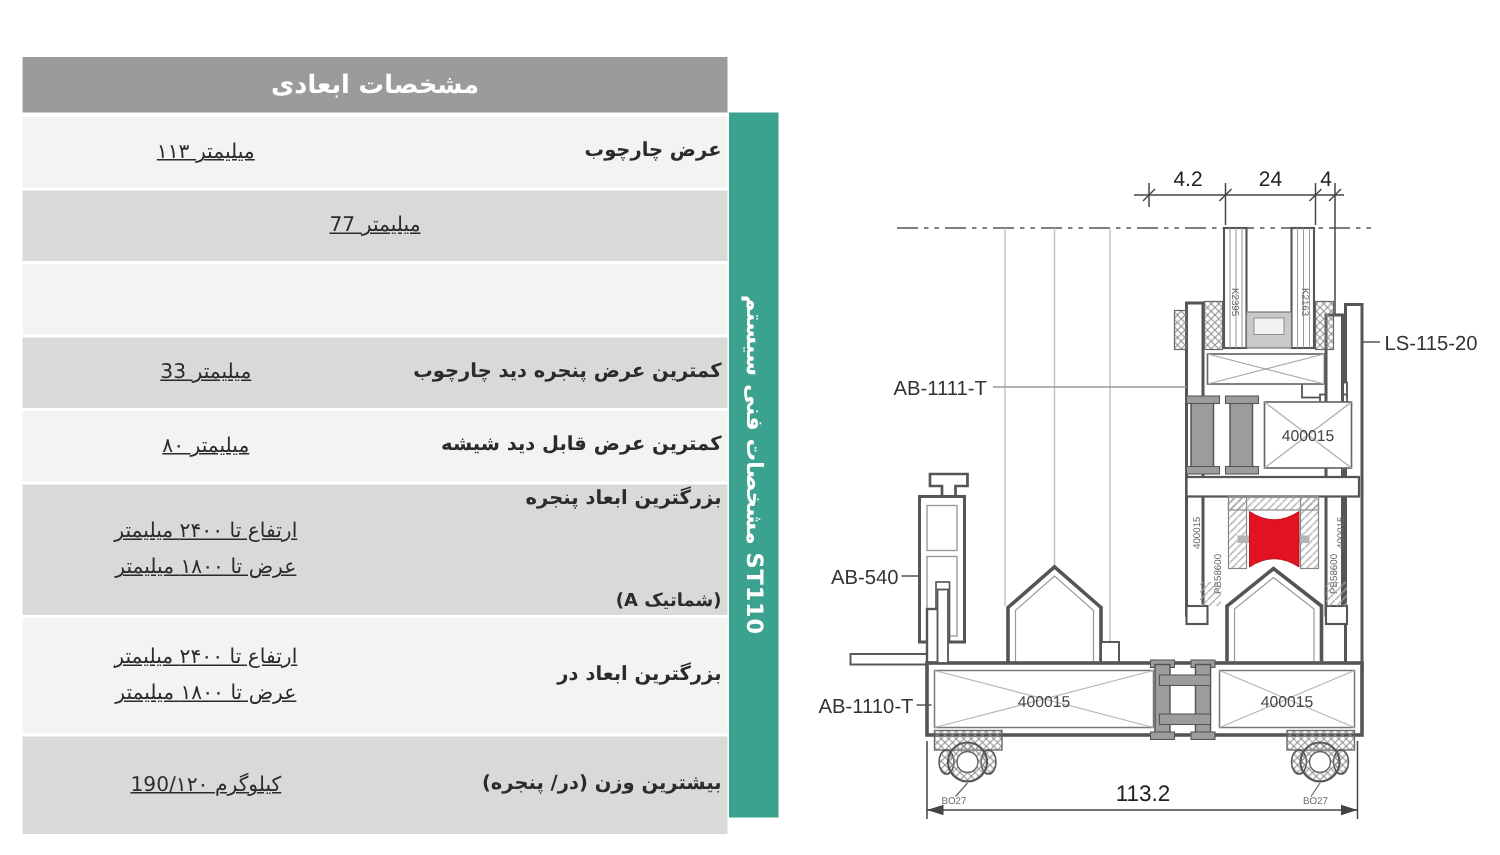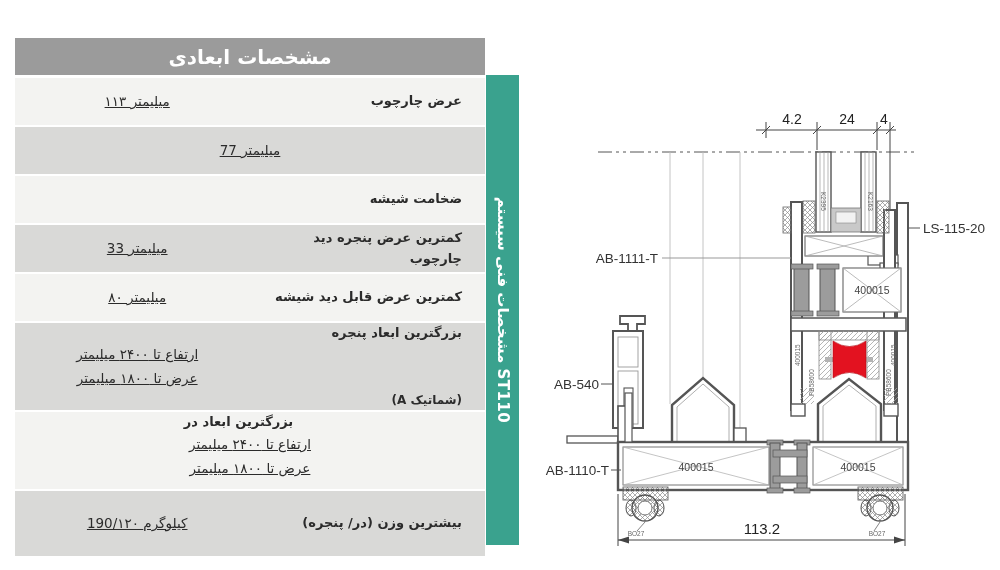--- a/index.html
+++ b/index.html
@@ -2,26 +2,26 @@
 <html><head>
 <meta charset="utf-8">
 <style>
   html,body{margin:0;padding:0;background:#fff;}
   #stage{position:relative;width:1000px;height:570px;background:#fff;overflow:hidden;
          font-family:"DejaVu Sans",sans-serif;}
   
   .spec-table{position:absolute;left:15px;top:38px;width:470px;}
   .t-header{height:37px;margin-bottom:3px;background:#9b9b9b;color:#fff;
             display:flex;align-items:center;justify-content:center;
-            font-size:20px;font-weight:bold;}
+            font-size:17px;font-weight:bold;}
   .t-row{display:flex;direction:rtl;align-items:center;margin-bottom:2px;}
   .t-row.light{background:#f3f3f1;}
   .t-row.dark{background:#d9d9d7;}
-  .h47{min-height:47px;} .h79{min-height:79px;} .h77{min-height:77px;flex-direction:column;} .h65{min-height:65px;}
-  .cell-label{flex:0 0 48%;padding-right:23px;box-sizing:border-box;
+  .h47{min-height:47px;} .h79{min-height:79px;} .h77{min-height:77px;} .h65{min-height:65px;}
+  .cell-label{flex:0 0 48%;padding-right:4px;box-sizing:border-box;
               text-align:right;font-size:13px;font-weight:bold;color:#2b2b2b;line-height:1.55;}
   .cell-label .note{display:block;font-size:12px;font-weight:bold;color:#2b2b2b;margin-top:48px;}
   .cell-value{flex:1;text-align:center;font-size:13.5px;color:#2b2b2b;line-height:1.8;text-decoration:underline;}
   .cell-value span{display:block;}
   
   .banner{position:absolute;left:486px;top:75px;width:33px;height:470px;background:#3aa28e;}
   .banner span{position:absolute;top:50%;left:50%;
                transform:translate(-50%,-50%) rotate(90deg);
                white-space:nowrap;color:#fff;font-size:15px;font-weight:bold;letter-spacing:.5px;}
   
@@ -41,21 +41,20 @@
     <div class="t-header">مشخصات ابعادی</div>
 
     <div class="t-row light h47">
       <div class="cell-label">عرض چارچوب</div>
       <div class="cell-value" dir="ltr">۱۱۳ میلیمتر</div>
     </div>
     <div class="t-row dark h47">
       <div class="cell-value" dir="ltr">77 میلیمتر</div>
     </div>
     <div class="t-row light h47">
-      <div class="cell-label">ضخامت شیشه</div>
     </div>
     <div class="t-row dark h47">
       <div class="cell-label">کمترین عرض پنجره دید چارچوب</div>
       <div class="cell-value" dir="ltr">33 میلیمتر</div>
     </div>
     <div class="t-row light h47">
       <div class="cell-label">کمترین عرض قابل دید شیشه</div>
       <div class="cell-value" dir="ltr">۸۰ میلیمتر</div>
     </div>
     <div class="t-row dark h79">

